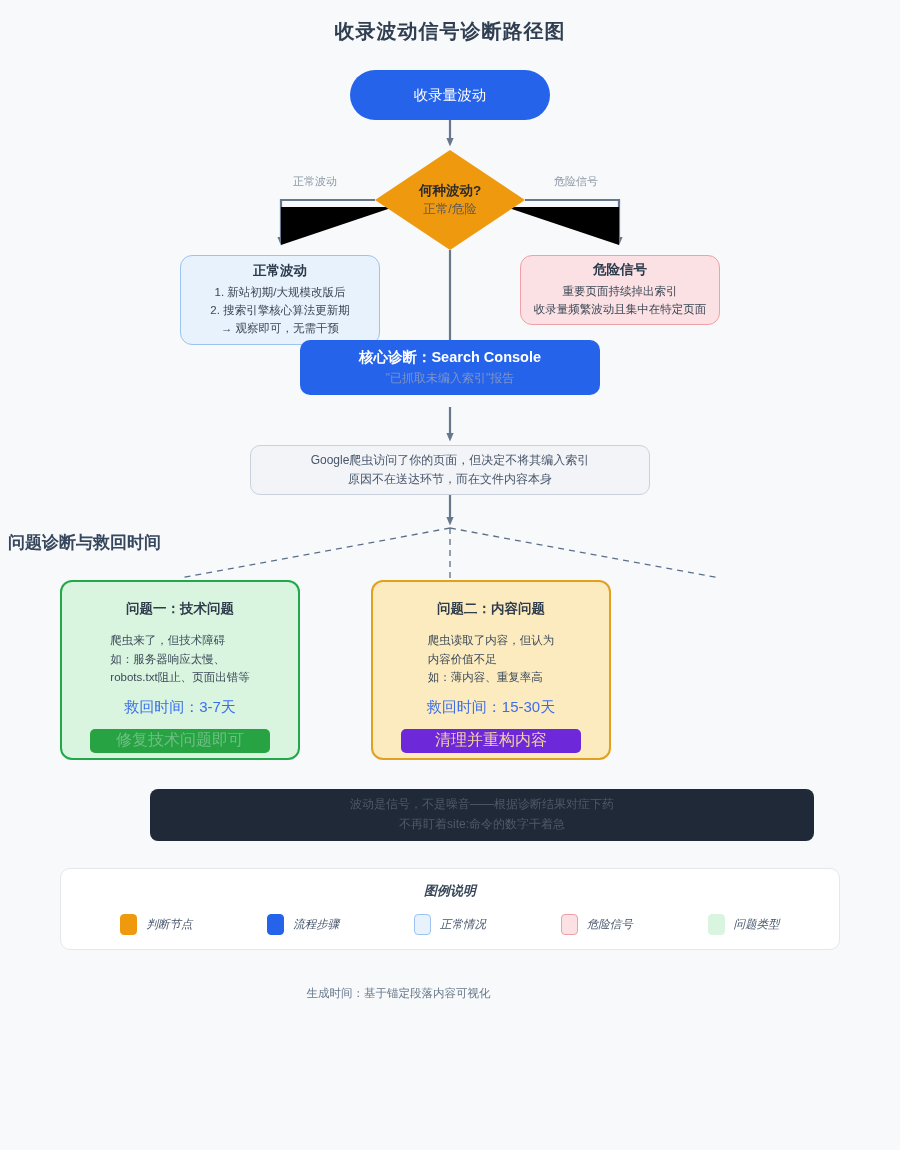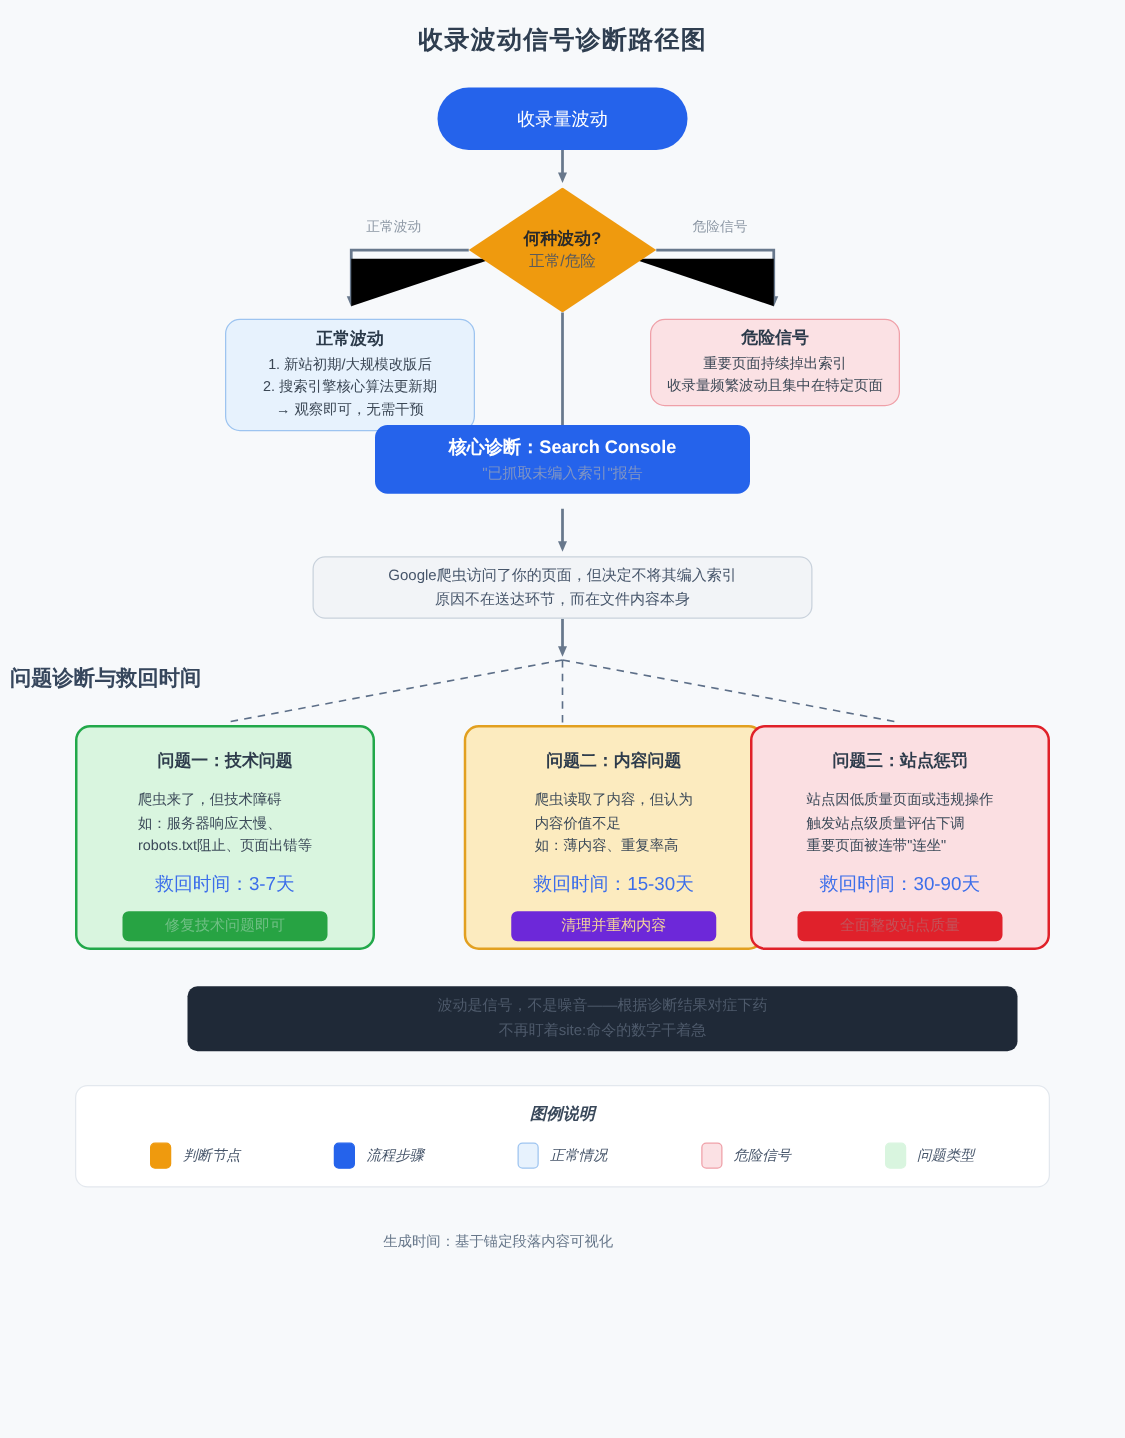--- a/index.html
+++ b/index.html
@@ -166,24 +166,24 @@
     display: flex;
     flex-direction: column;
     align-items: center;
     padding-top: 18px;
   }
   .card .c-title { font-size: 13.5px; font-weight: bold; color: #2e3c4c; }
   .card .c-body  { font-size: 11.5px; color: #3c4a59; line-height: 1.62; margin-top: 13px; }
   .card .c-time  { font-size: 15px; color: #3C6EEA; margin-top: 11px; font-weight: 500; }
   .card .c-btn {
     margin-top: 12px;
-    width: 164px;
+    width: 180px;
     height: 24px;
     border-radius: 5px;
-    font-size: 12px;
+    font-size: 16px;
     display: flex;
     align-items: center;
     justify-content: center;
     border: none;
     cursor: pointer;
     font-family: inherit;
   }
   .card-green  { left: 60px;  background: #D9F5DF; border: 2px solid #22A84A; }
   .card-green  .c-btn { background: #27A343; color: #6FBF84; }
   .card-yellow { left: 330px; background: #FCEBBF; border: 2px solid #E2A020; margin-left: 41px; }
@@ -335,30 +335,20 @@
     <div class="c-title">问题二：内容问题</div>
     <div class="c-body">
       <div>爬虫读取了内容，但认为</div>
       <div>内容价值不足</div>
       <div>如：薄内容、重复率高</div>
     </div>
     <div class="c-time">救回时间：15-30天</div>
     <button class="c-btn">清理并重构内容</button>
   </div>
 
-  <div class="card card-red">
-    <div class="c-title">问题三：站点惩罚</div>
-    <div class="c-body">
-      <div>站点因低质量页面或违规操作</div>
-      <div>触发站点级质量评估下调</div>
-      <div>重要页面被连带"连坐"</div>
-    </div>
-    <div class="c-time">救回时间：30-90天</div>
-    <button class="c-btn">全面整改站点质量</button>
-  </div>
 
   <div class="node banner">
     <div class="ln">波动是信号，不是噪音——根据诊断结果对症下药</div>
     <div class="ln">不再盯着site:命令的数字干着急</div>
   </div>
 
   <div class="legend">
     <div class="legend-title">图例说明</div>
     <div class="legend-row">
       <div class="legend-item">

